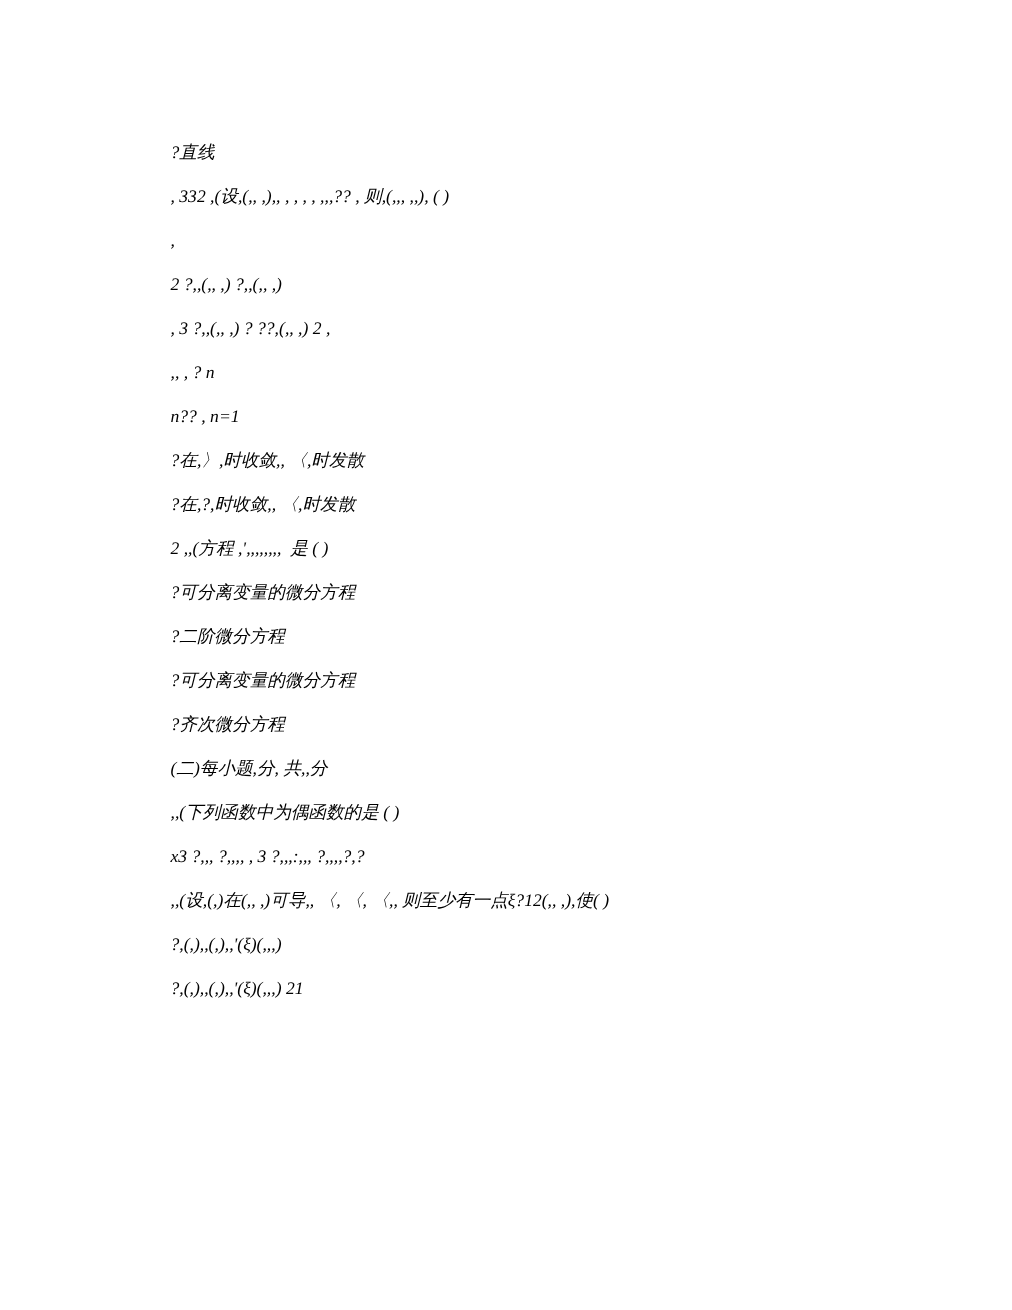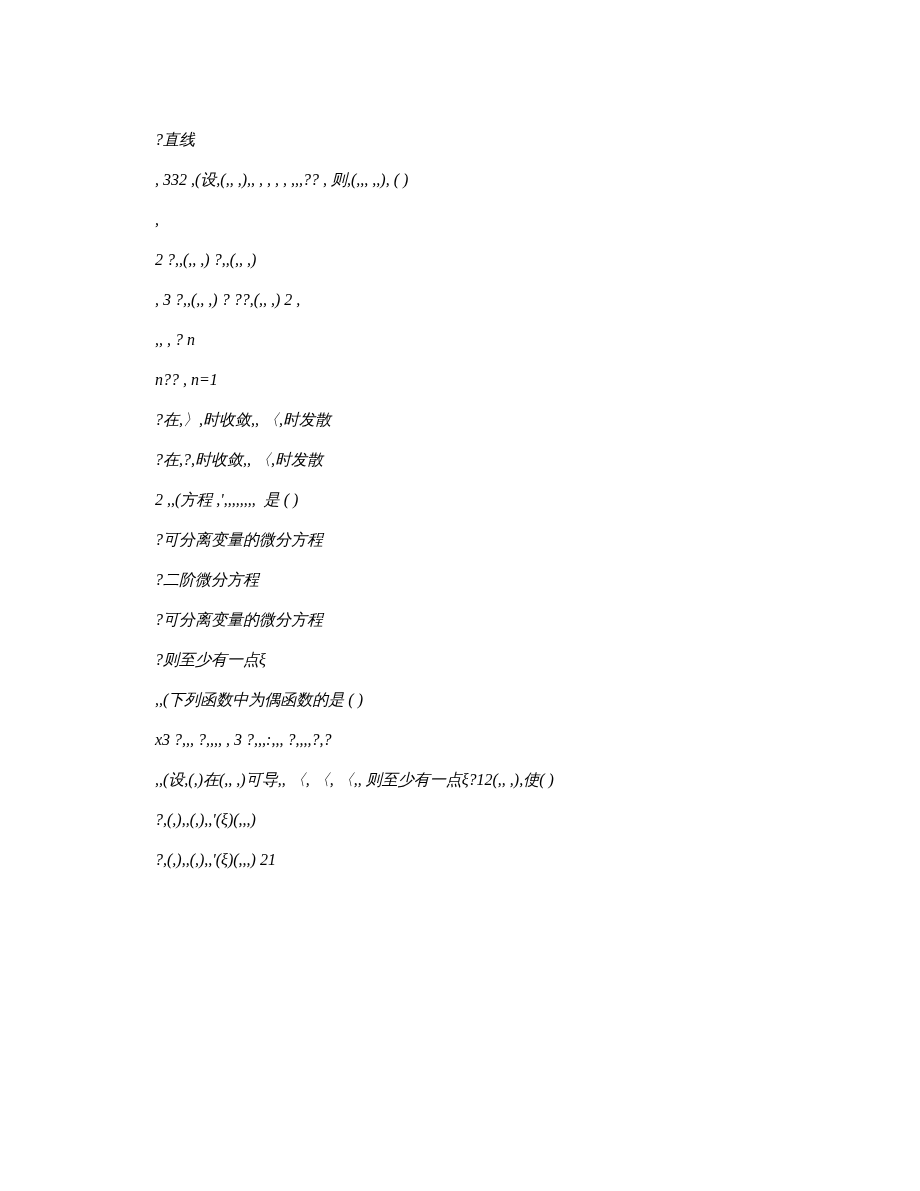--- a/index.html
+++ b/index.html
@@ -33,19 +33,20 @@
     <div class="line">2 ?,,(,, ,) ?,,(,, ,)</div>
     <div class="line">, 3 ?,,(,, ,) ? ??,(,, ,) 2 ,</div>
     <div class="line">,, , ? n</div>
     <div class="line">n?? , n=1</div>
     <div class="line">?在,〉,时收敛,, 〈,时发散</div>
     <div class="line">?在,?,时收敛,, 〈,时发散</div>
     <div class="line">2 ,,(方程 ,',,,,,,,,  是 ( )</div>
     <div class="line">?可分离变量的微分方程</div>
     <div class="line">?二阶微分方程</div>
     <div class="line">?可分离变量的微分方程</div>
-    <div class="line">?则至少有一点ξ</div>
+    <div class="line">?齐次微分方程</div>
+    <div class="line">(二)每小题,分, 共,,分</div>
     <div class="line">,,(下列函数中为偶函数的是 ( )</div>
     <div class="line">x3 ?,,, ?,,,, , 3 ?,,,:,,, ?,,,,?,?</div>
     <div class="line">,,(设,(,)在(,, ,)可导,, 〈, 〈, 〈,, 则至少有一点ξ?12(,, ,),使( )</div>
     <div class="line">?,(,),,(,),,'(ξ)(,,,)</div>
     <div class="line">?,(,),,(,),,'(ξ)(,,,) 21</div>
   </div>
 
 </body></html>

